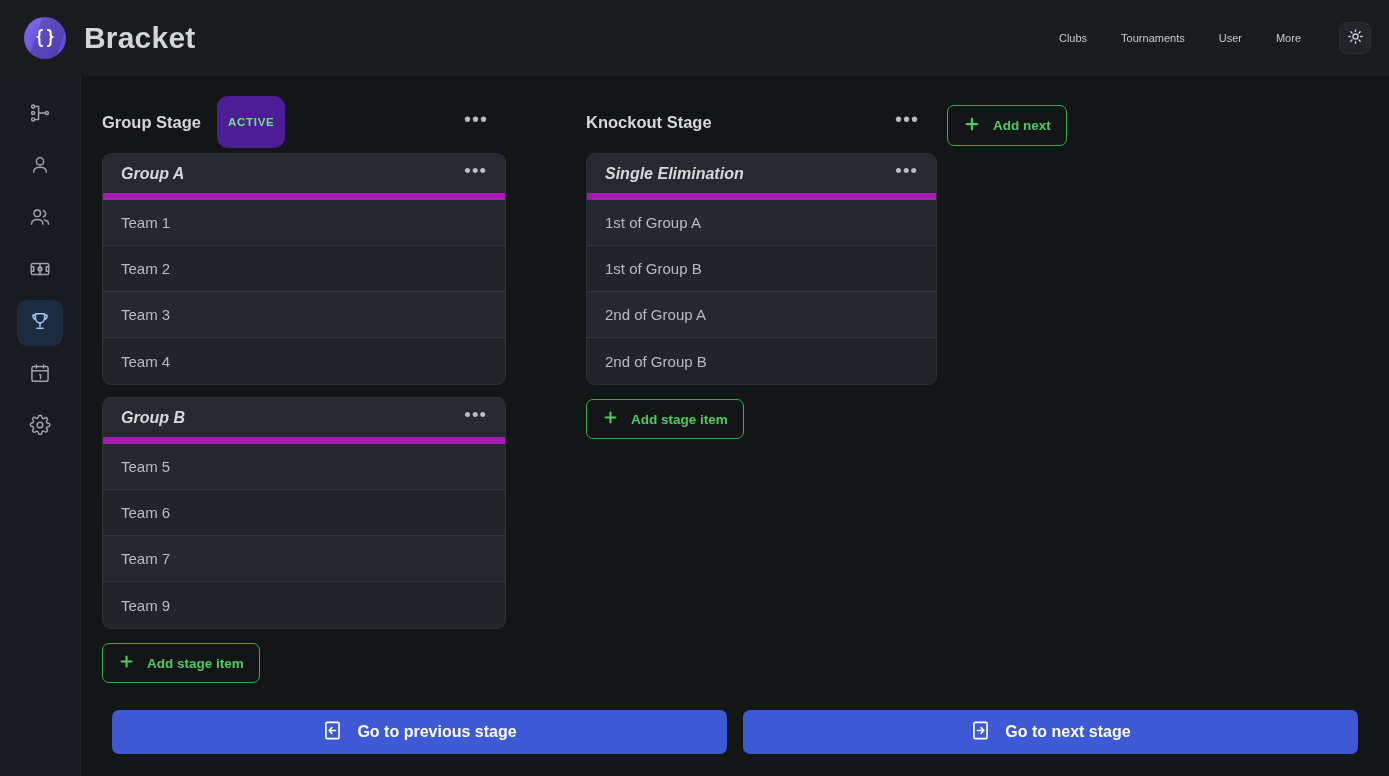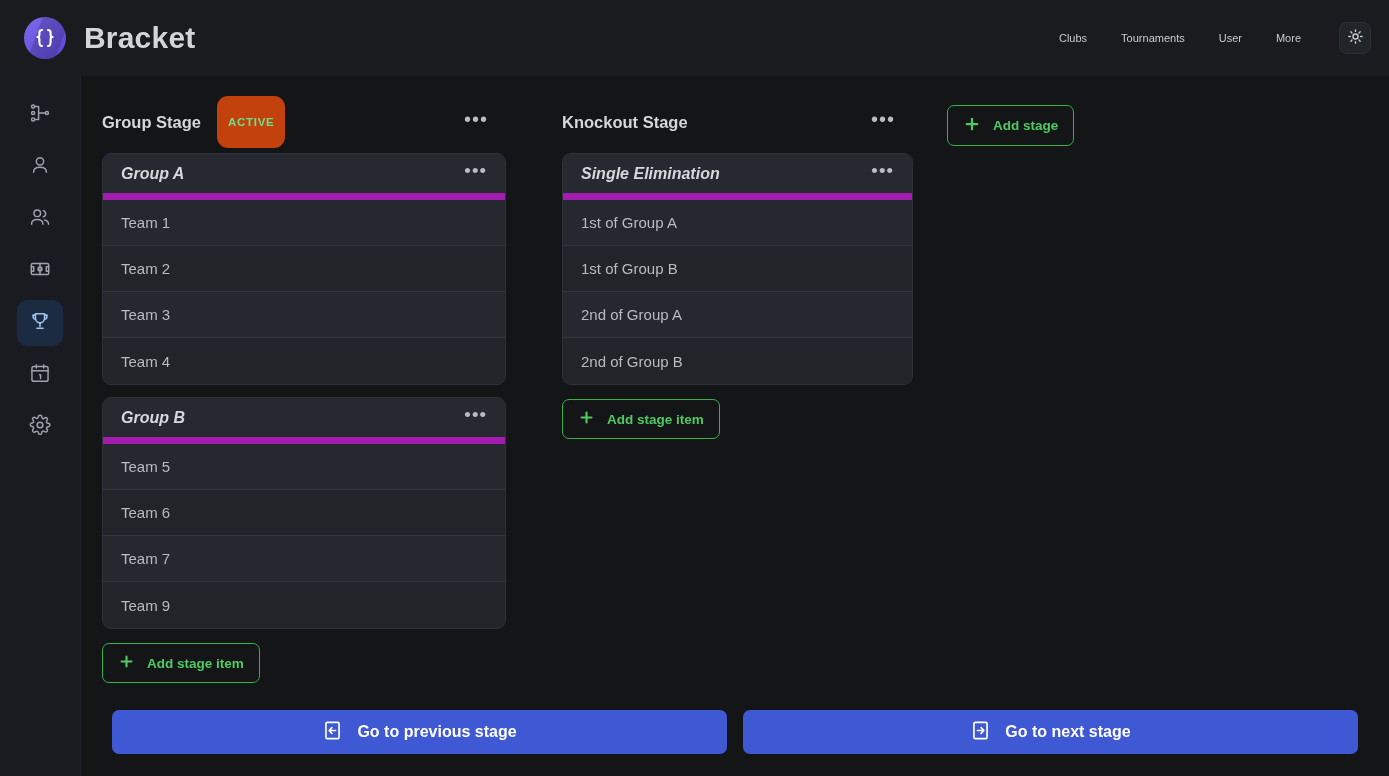--- a/index.html
+++ b/index.html
@@ -64,33 +64,33 @@
   .side-item.active { background: #1b2b42; color: #9dc3ee; }
 
   
   .main {
     position: absolute; top: 76px; left: 81px;
     width: 1308px; height: 700px;
     background: #141517;
   }
 
   .col-group  { position: absolute; left: 21px; top: 27px; width: 404px; }
-  .col-knock  { position: absolute; left: 452px; top: 27px; width: 380px; padding-left: 29px; }
+  .col-knock  { position: absolute; left: 476px; top: 27px; width: 380px; padding-left: 29px; }
   .col-addstg { position: absolute; left: 866px; top: 29px; }
 
   .stage-head {
     display: flex; align-items: center; height: 38px;
     padding: 0 12px 0 0;
   }
   .stage-title {
     font-size: 16.5px; font-weight: bold; color: #d5d7da;
   }
   .badge {
     margin-left: 16px;
-    background: #c2410c; color: #6ee08a;
+    background: #4c1d95; color: #6ee08a;
     font-size: 11.5px; font-weight: bold; letter-spacing: .7px;
     padding: 20px 11px; border-radius: 11px;
   }
   .dots {
     margin-left: auto; color: #b9bcc2; font-size: 20px;
     letter-spacing: 1px; line-height: 10px;
     cursor: pointer; padding: 4px 6px 10px 6px;
   }
 
   
@@ -317,21 +317,21 @@
     </div>
   </div>
 
   <div class="col-addstg">
     <div class="btn-green">
       <span class="plus">
         <svg width="18" height="18" viewBox="0 0 24 24" fill="none" stroke="#4fca63" stroke-width="3" stroke-linecap="round">
           <path d="M12 5v14M5 12h14"></path>
         </svg>
       </span>
-      <span>Add stage</span>
+      <span>Add next</span>
     </div>
   </div>
 
   <div class="bottom">
     <div class="btn-blue">
       <span>
         <svg width="21" height="21" viewBox="0 0 24 24" fill="none" stroke="#ffffff" stroke-width="1.9" stroke-linecap="round" stroke-linejoin="round">
           <rect x="4.5" y="2.8" width="15" height="18.4" rx="1.6"></rect>
           <path d="M15.5 12h-7M11.3 8.8L8.2 12l3.1 3.2"></path>
         </svg>

